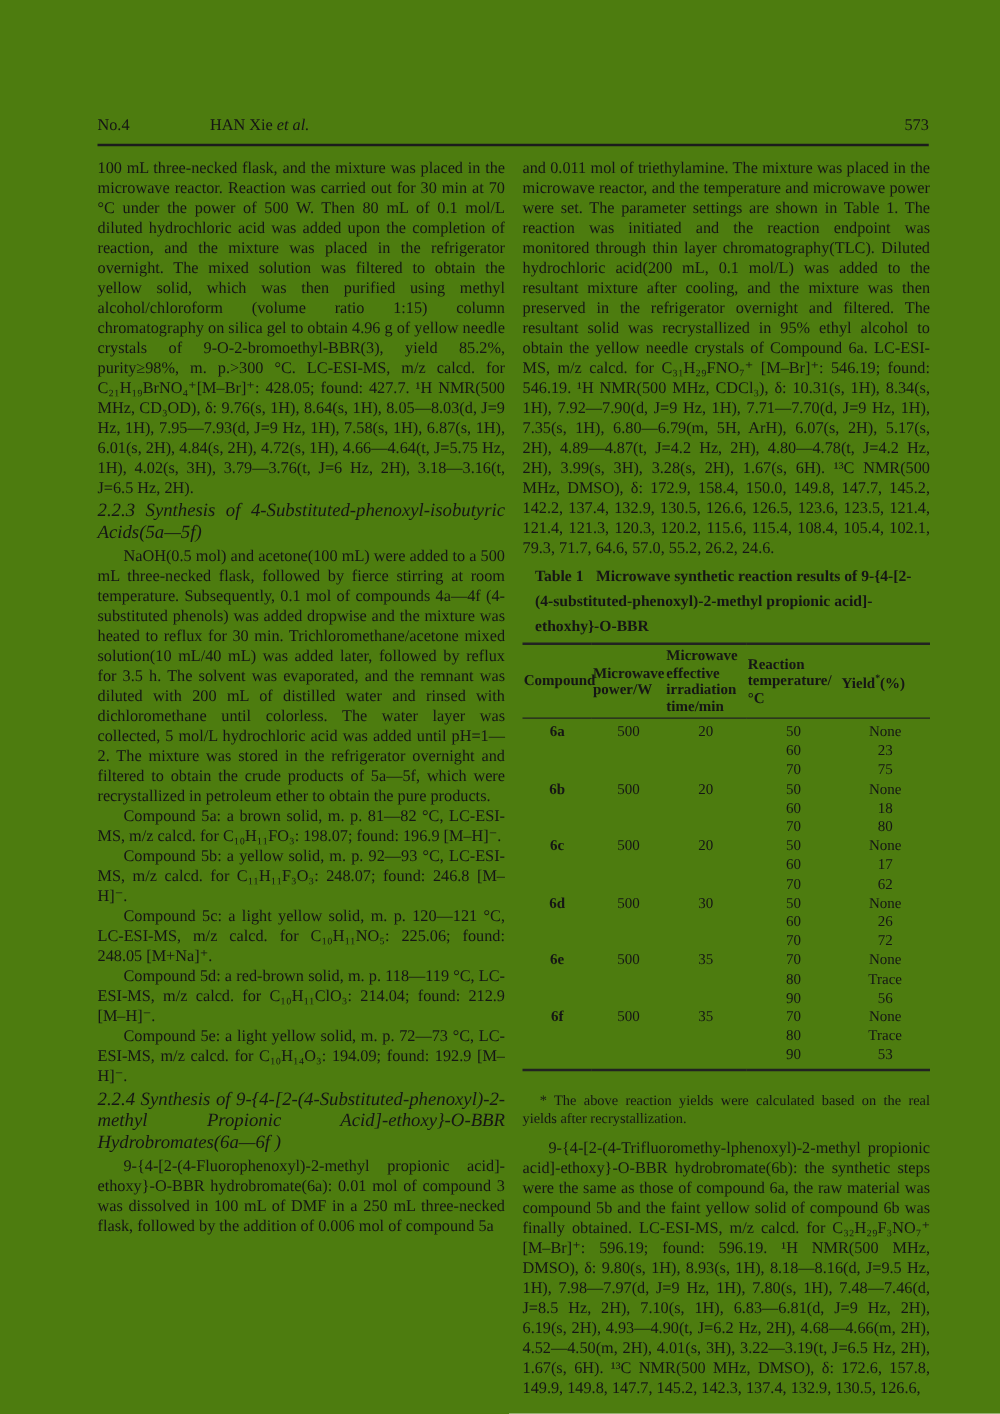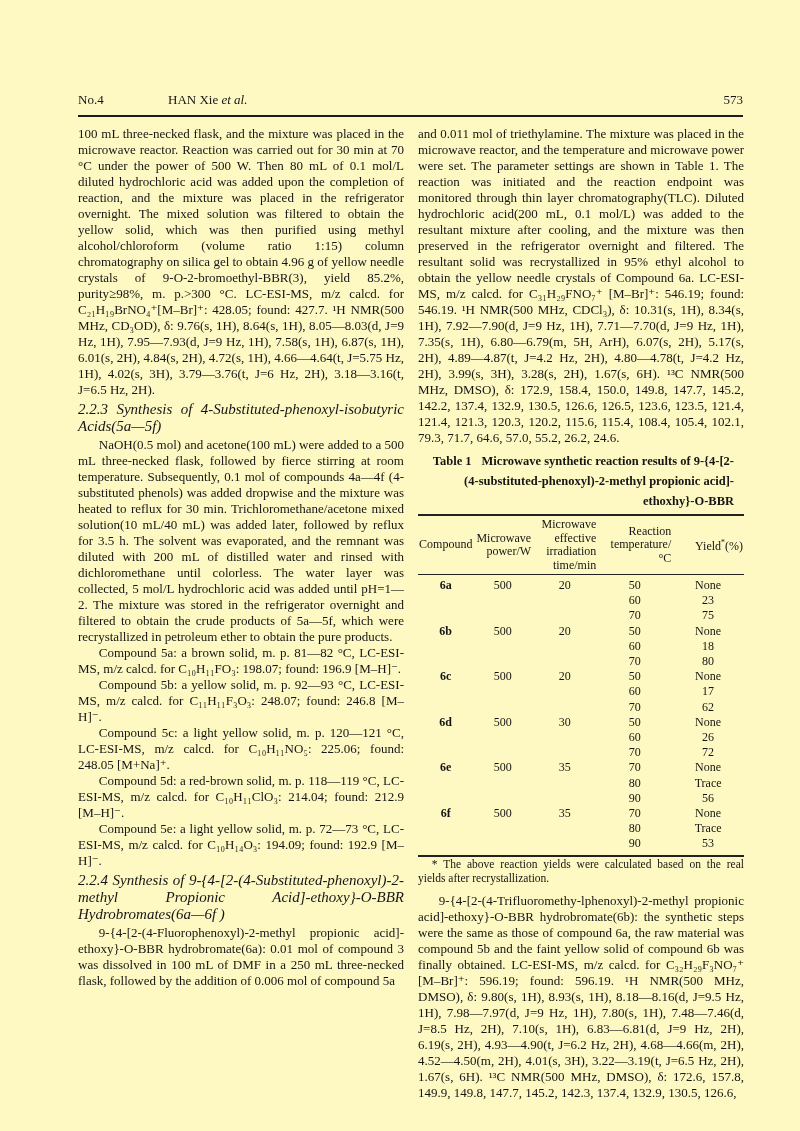--- a/index.html
+++ b/index.html
@@ -1,20 +1,20 @@
 <!DOCTYPE html>
 <html><head>
 <meta charset="utf-8">
 <style>
   html,body { margin:0; padding:0; background:#ffffff; }
   .page {
     position:relative;
     width:800px; height:1131px;
     box-sizing:border-box;
-    background:#fef9c3;
+    background:#4d7c0f;
     padding:92px 57px 0 78px;
     font-family:"Liberation Serif","DejaVu Serif",serif;
     color:#151515;
     overflow:hidden;
   }
   .running-header {
     display:flex; align-items:baseline;
     font-size:13px; line-height:16px;
     border-bottom:2px solid #1c1c1c;
     padding-bottom:7px; margin-bottom:9px;
@@ -31,46 +31,46 @@
 
   .sec-heading {
     margin:3px 0 2px;
     font-style:italic;
     font-size:15px; line-height:17px;
     text-align:justify;
   }
 
   .tbl-caption {
     font-weight:bold; font-size:12.5px; line-height:20px;
-    text-align:right; margin:5px 10px 3px;
+    text-align:left; margin:5px 10px 3px;
   }
   .tbl-caption .cap-label { margin-right:10px; }
 
   table.data-table {
     width:100%; border-collapse:collapse; table-layout:fixed;
     border-top:2px solid #222;
     font-size:12px;
     margin-top:2px;
   }
   table.data-table thead th {
-    font-weight:normal; text-align:right; vertical-align:middle;
+    font-weight:bold; text-align:left; vertical-align:middle;
     border-bottom:1.5px solid #222;
     padding:2px 1px; line-height:13.5px;
   }
   table.data-table tbody td {
     text-align:center; padding:0 1px; line-height:15.2px;
   }
   table.data-table tbody tr:first-child td { padding-top:3px;margin-top:48px; }
   table.data-table tbody tr:last-child td { border-bottom:2px solid #222; padding-bottom:3px; }
   td.c-compound { font-weight:bold; }
 
   .tbl-footnote {
     font-size:11.5px; line-height:14.5px;
     text-align:justify; text-indent:1.2em;
-    margin:0 0 7px;
+    margin:17px 0 7px;
   }
   sup { font-size:0.65em; }
 </style>
 </head>
 <body>
 
 <div class="page">
 
   <div class="running-header">
     <span class="rh-left">No.4</span>

